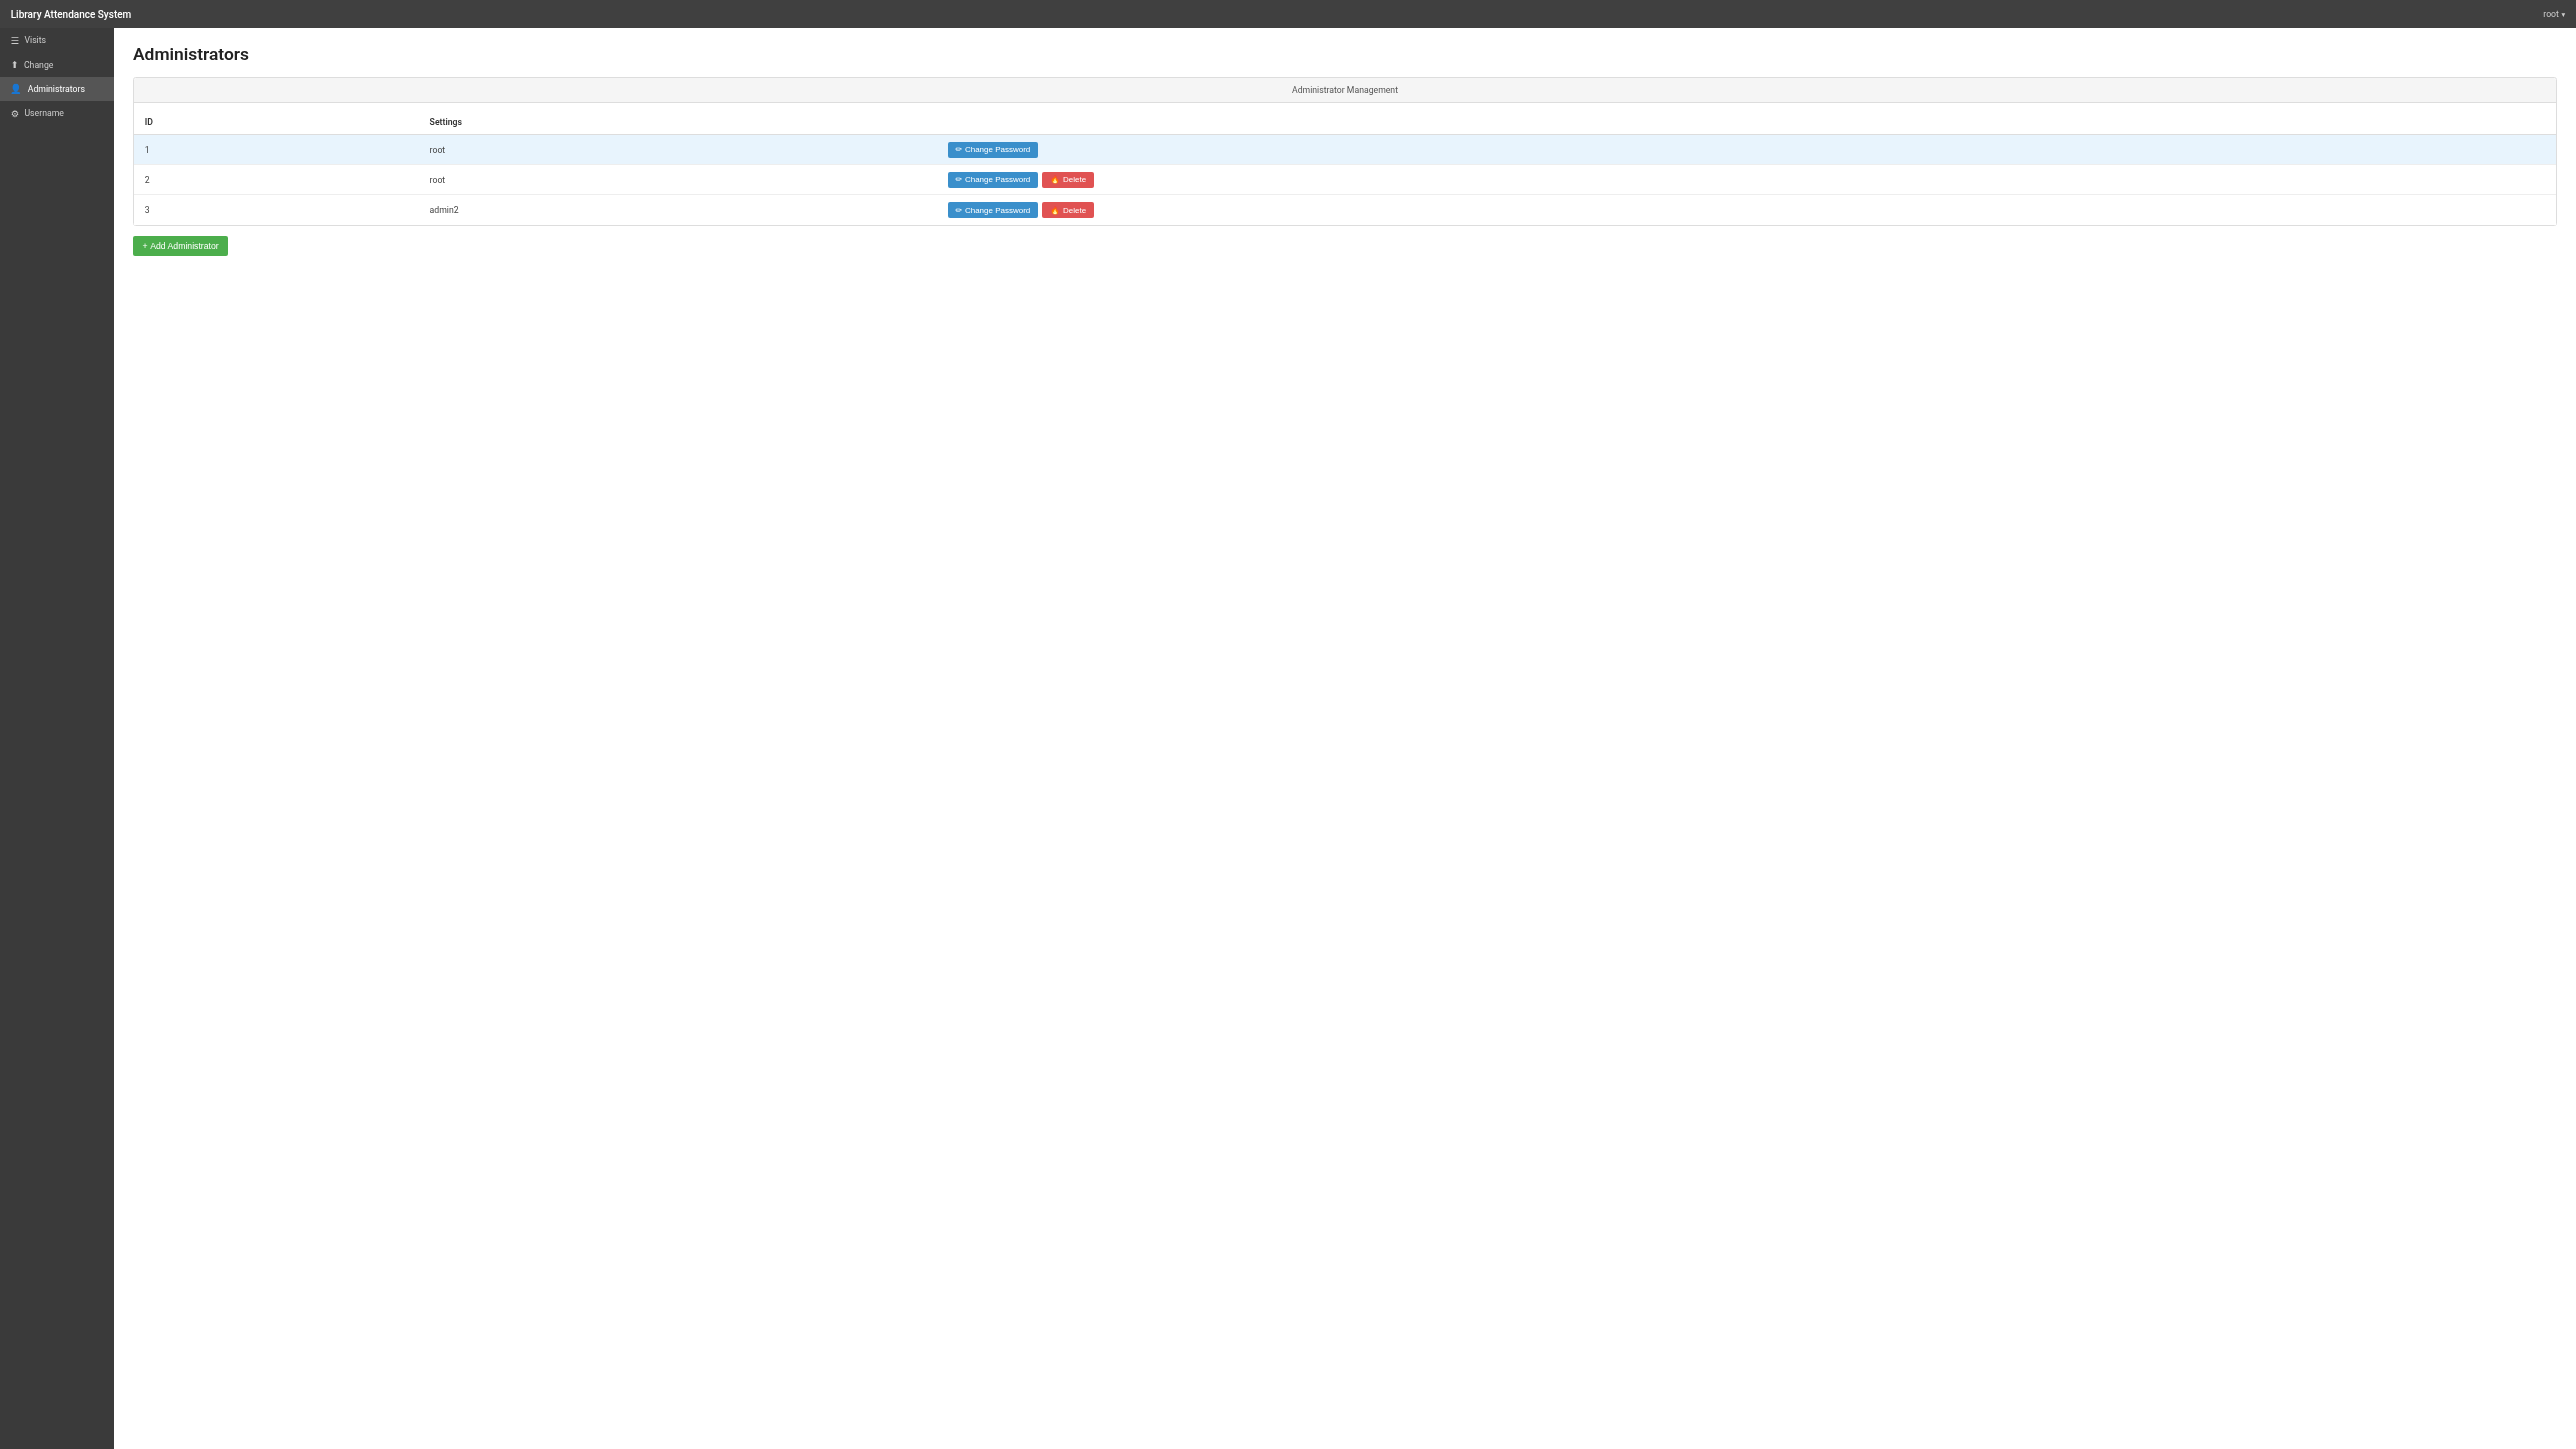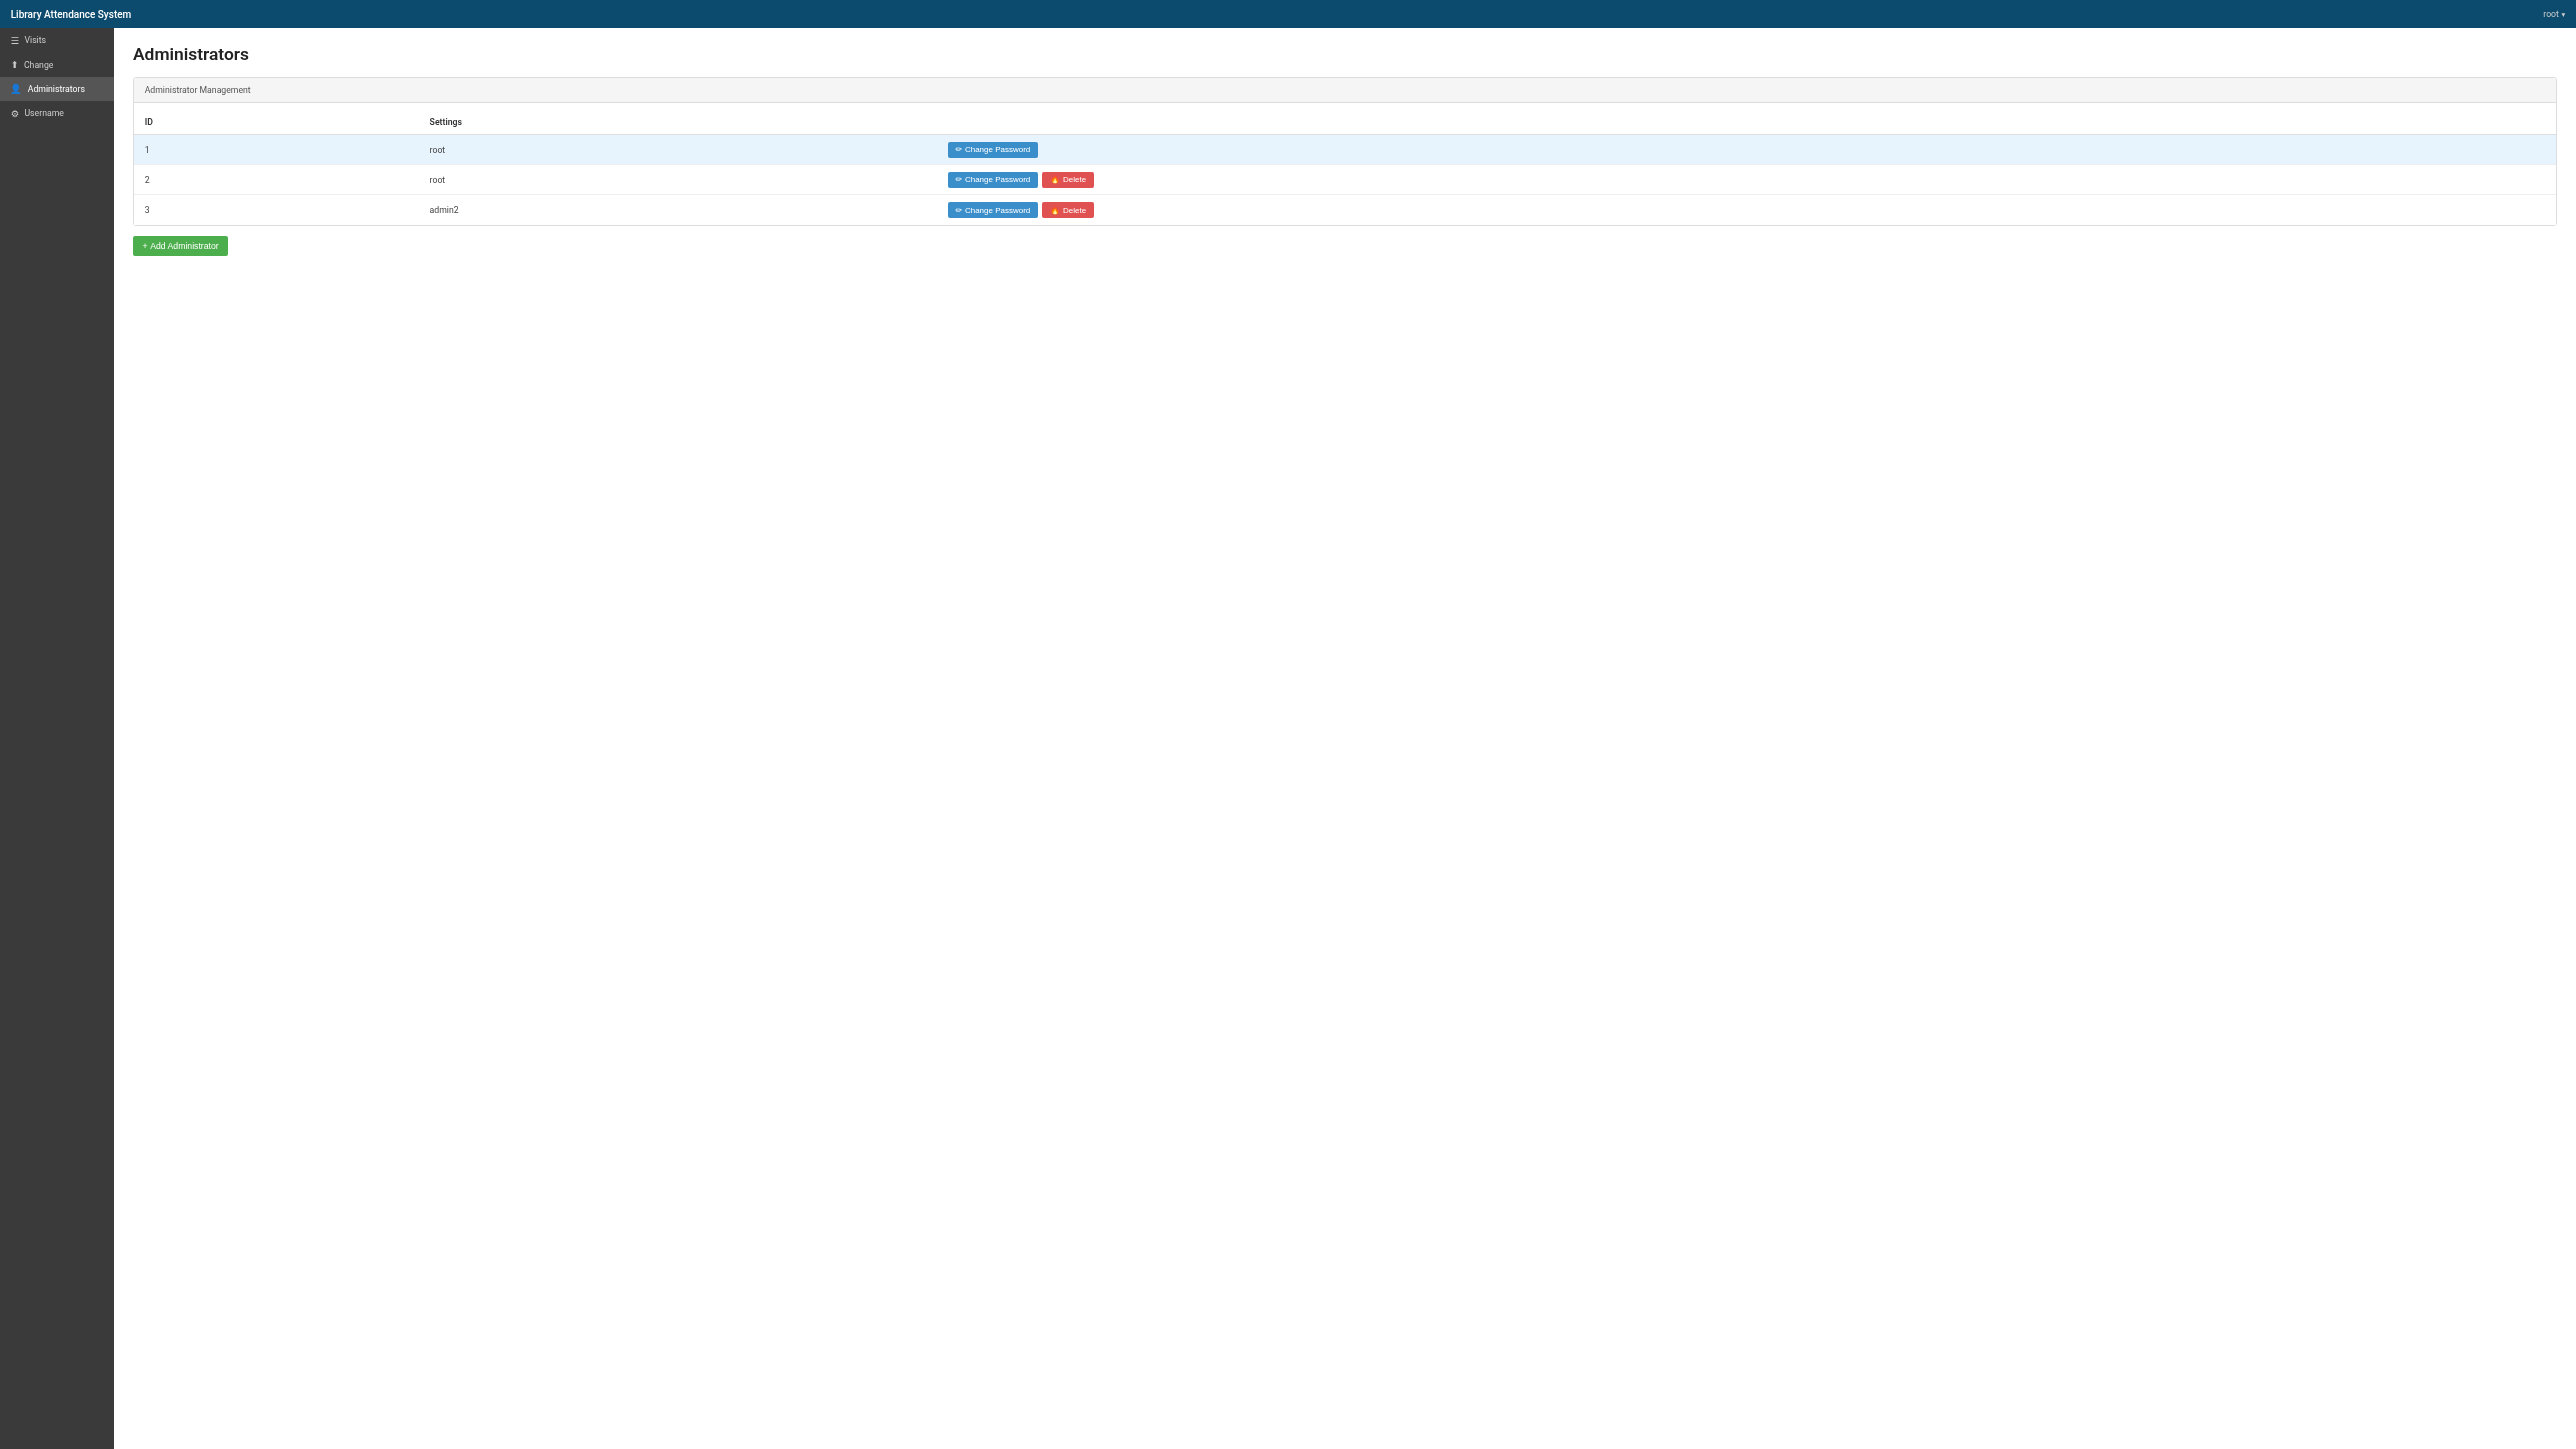--- a/index.html
+++ b/index.html
@@ -12,21 +12,21 @@
       font-family: -apple-system, BlinkMacSystemFont, 'Segoe UI', Roboto, sans-serif;
       font-size: 9.4px;
       display: flex;
       flex-direction: column;
       height: 100vh;
       background: #f8f8f8;
     }
 
     
     .navbar {
-      background: #0c4a6e;
+      background: #404040;
       color: #ccc;
       display: flex;
       align-items: center;
       justify-content: space-between;
       padding: 0 10.7px;
       height: 28px;
       flex-shrink: 0;
     }
 
     .navbar-brand {
@@ -107,20 +107,21 @@
       margin-bottom: 10.7px;
     }
 
     .panel-header {
       padding: 6.7px 10.7px;
       background: #f5f5f5;
       border-bottom: 0.7px solid #ddd;
       font-size: 8.7px;
       color: #555;
       border-radius: 2.7px 2.7px 0 0;
+      text-align: center;
     }
 
     
     .admin-table {
       width: 100%;
       border-collapse: collapse;
       margin-top: 8px;
     }
 
     .admin-table th {

